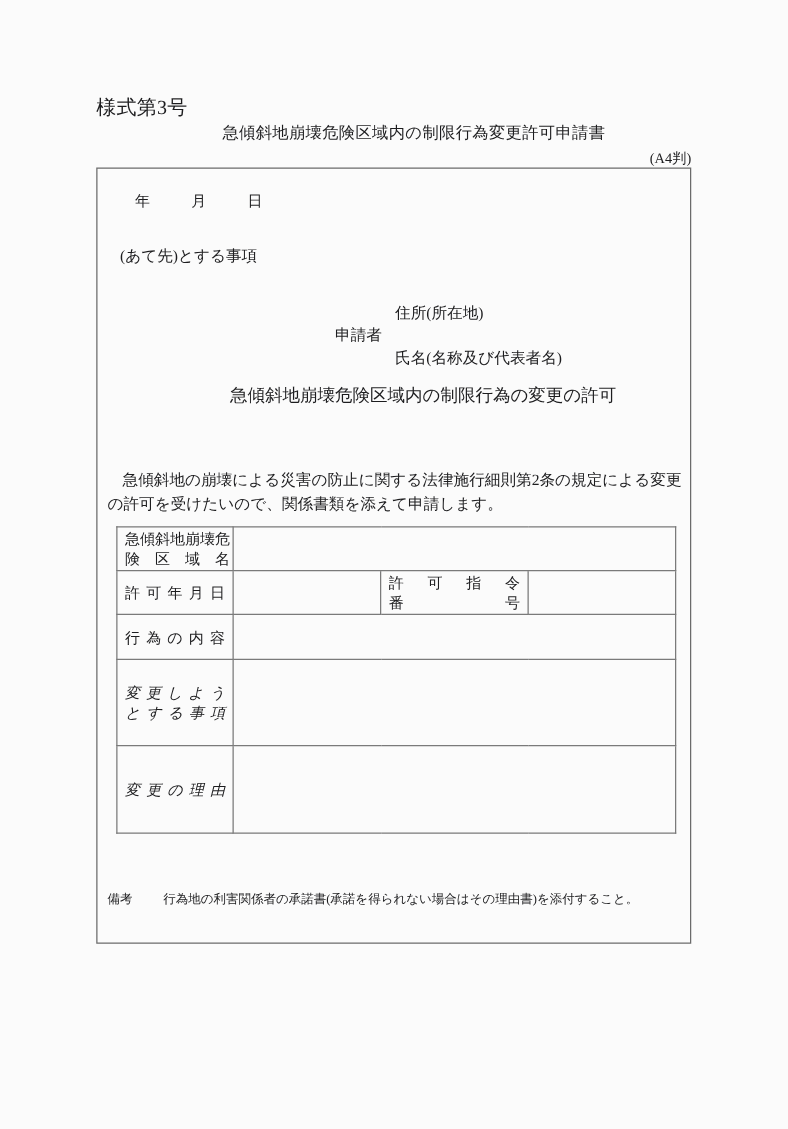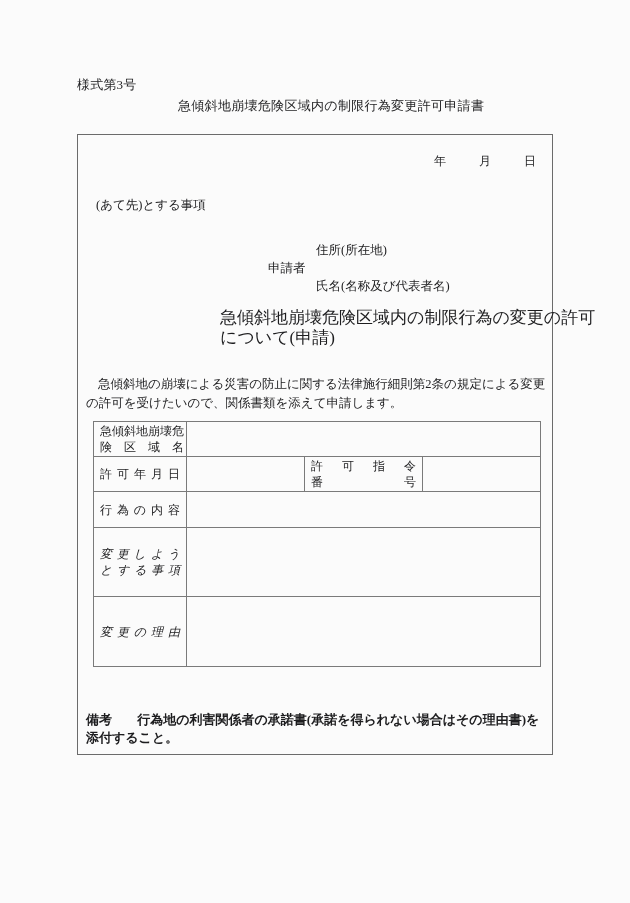--- a/index.html
+++ b/index.html
@@ -20,21 +20,21 @@
   .page {
     position: absolute;
     inset: 0;
   }
 
   
   .form-no {
     position: absolute;
     left: 77px;
     top: 76px;
-    font-size: 13px;
+    font-size: 16px;
     letter-spacing: 0.2px;
     white-space: nowrap;
   }
   .doc-title {
     position: absolute;
     left: 178px;
     top: 97px;
     font-size: 13px;
     letter-spacing: 0.3px;
     white-space: nowrap;
@@ -59,21 +59,21 @@
     border: 1px solid #6b6b6b;
     box-sizing: border-box;
     background: transparent;
   }
 
   .date-line {
     position: absolute;
     left: 0;
     top: 18px;
     width: 458px;
-    text-align: right;
+    text-align: left;
     font-size: 12px;
     white-space: nowrap;
   }
   .date-line span { margin-left: 30px; }
 
   .addressee {
     position: absolute;
     left: 18px;
     top: 62px;
     font-size: 12.5px;
@@ -88,23 +88,22 @@
     line-height: 18px;
   }
   .applicant .addr   { padding-left: 48px; white-space: nowrap; }
   .applicant .who    { padding-left: 0;    white-space: nowrap; }
   .applicant .nm     { padding-left: 48px; white-space: nowrap; }
 
   .subject {
     position: absolute;
     left: 106px;
     top: 173px;
-    font-size: 17px;
+    font-size: 14px;
     line-height: 20px;
-    margin-left: 36px;
   }
   .subject div { white-space: nowrap; }
 
   .body-text {
     position: absolute;
     left: 8px;
     top: 240px;
     width: 460px;
     font-size: 12.5px;
     line-height: 19px;
@@ -185,54 +184,53 @@
     text-align: center;
     margin-top: 17px;
   }
 
   
   .note {
     position: absolute;
     left: 8px;
     top: 576px;
     width: 460px;
-    font-size: 13px;
+    font-size: 10px;
     line-height: 18px;
-    font-weight: bold;
   }
   .note .note-head { white-space: nowrap; }
   .note .note-body { padding-left: 22px; }
 </style>
 </head>
 <body>
 
 <div class="page">
 
   <div class="form-no">様式第3号</div>
   <div class="doc-title">急傾斜地崩壊危険区域内の制限行為変更許可申請書</div>
+  <div class="paper-size">(A4判)</div>
 
   <div class="form-box">
 
     <div class="date-line">
       <span>年</span>
       <span>月</span>
       <span>日</span>
     </div>
 
     <div class="addressee">(あて先)とする事項</div>
 
     <div class="applicant">
       <div class="addr">住所(所在地)</div>
       <div class="who">申請者</div>
       <div class="nm">氏名(名称及び代表者名)</div>
     </div>
 
     <div class="subject">
       <div>急傾斜地崩壊危険区域内の制限行為の変更の許可</div>
-      <div>について(申請)</div>
     </div>
 
     <div class="body-text">急傾斜地の崩壊による災害の防止に関する法律施行細則第2条の規定による変更の許可を受けたいので、関係書類を添えて申請します。</div>
 
     <table class="data-table">
       <tbody>
         <tr class="r1">
           <td class="lbl">
             <span class="spread">急傾斜地崩壊危</span>
             <span class="spread">険　区　域　名</span>

